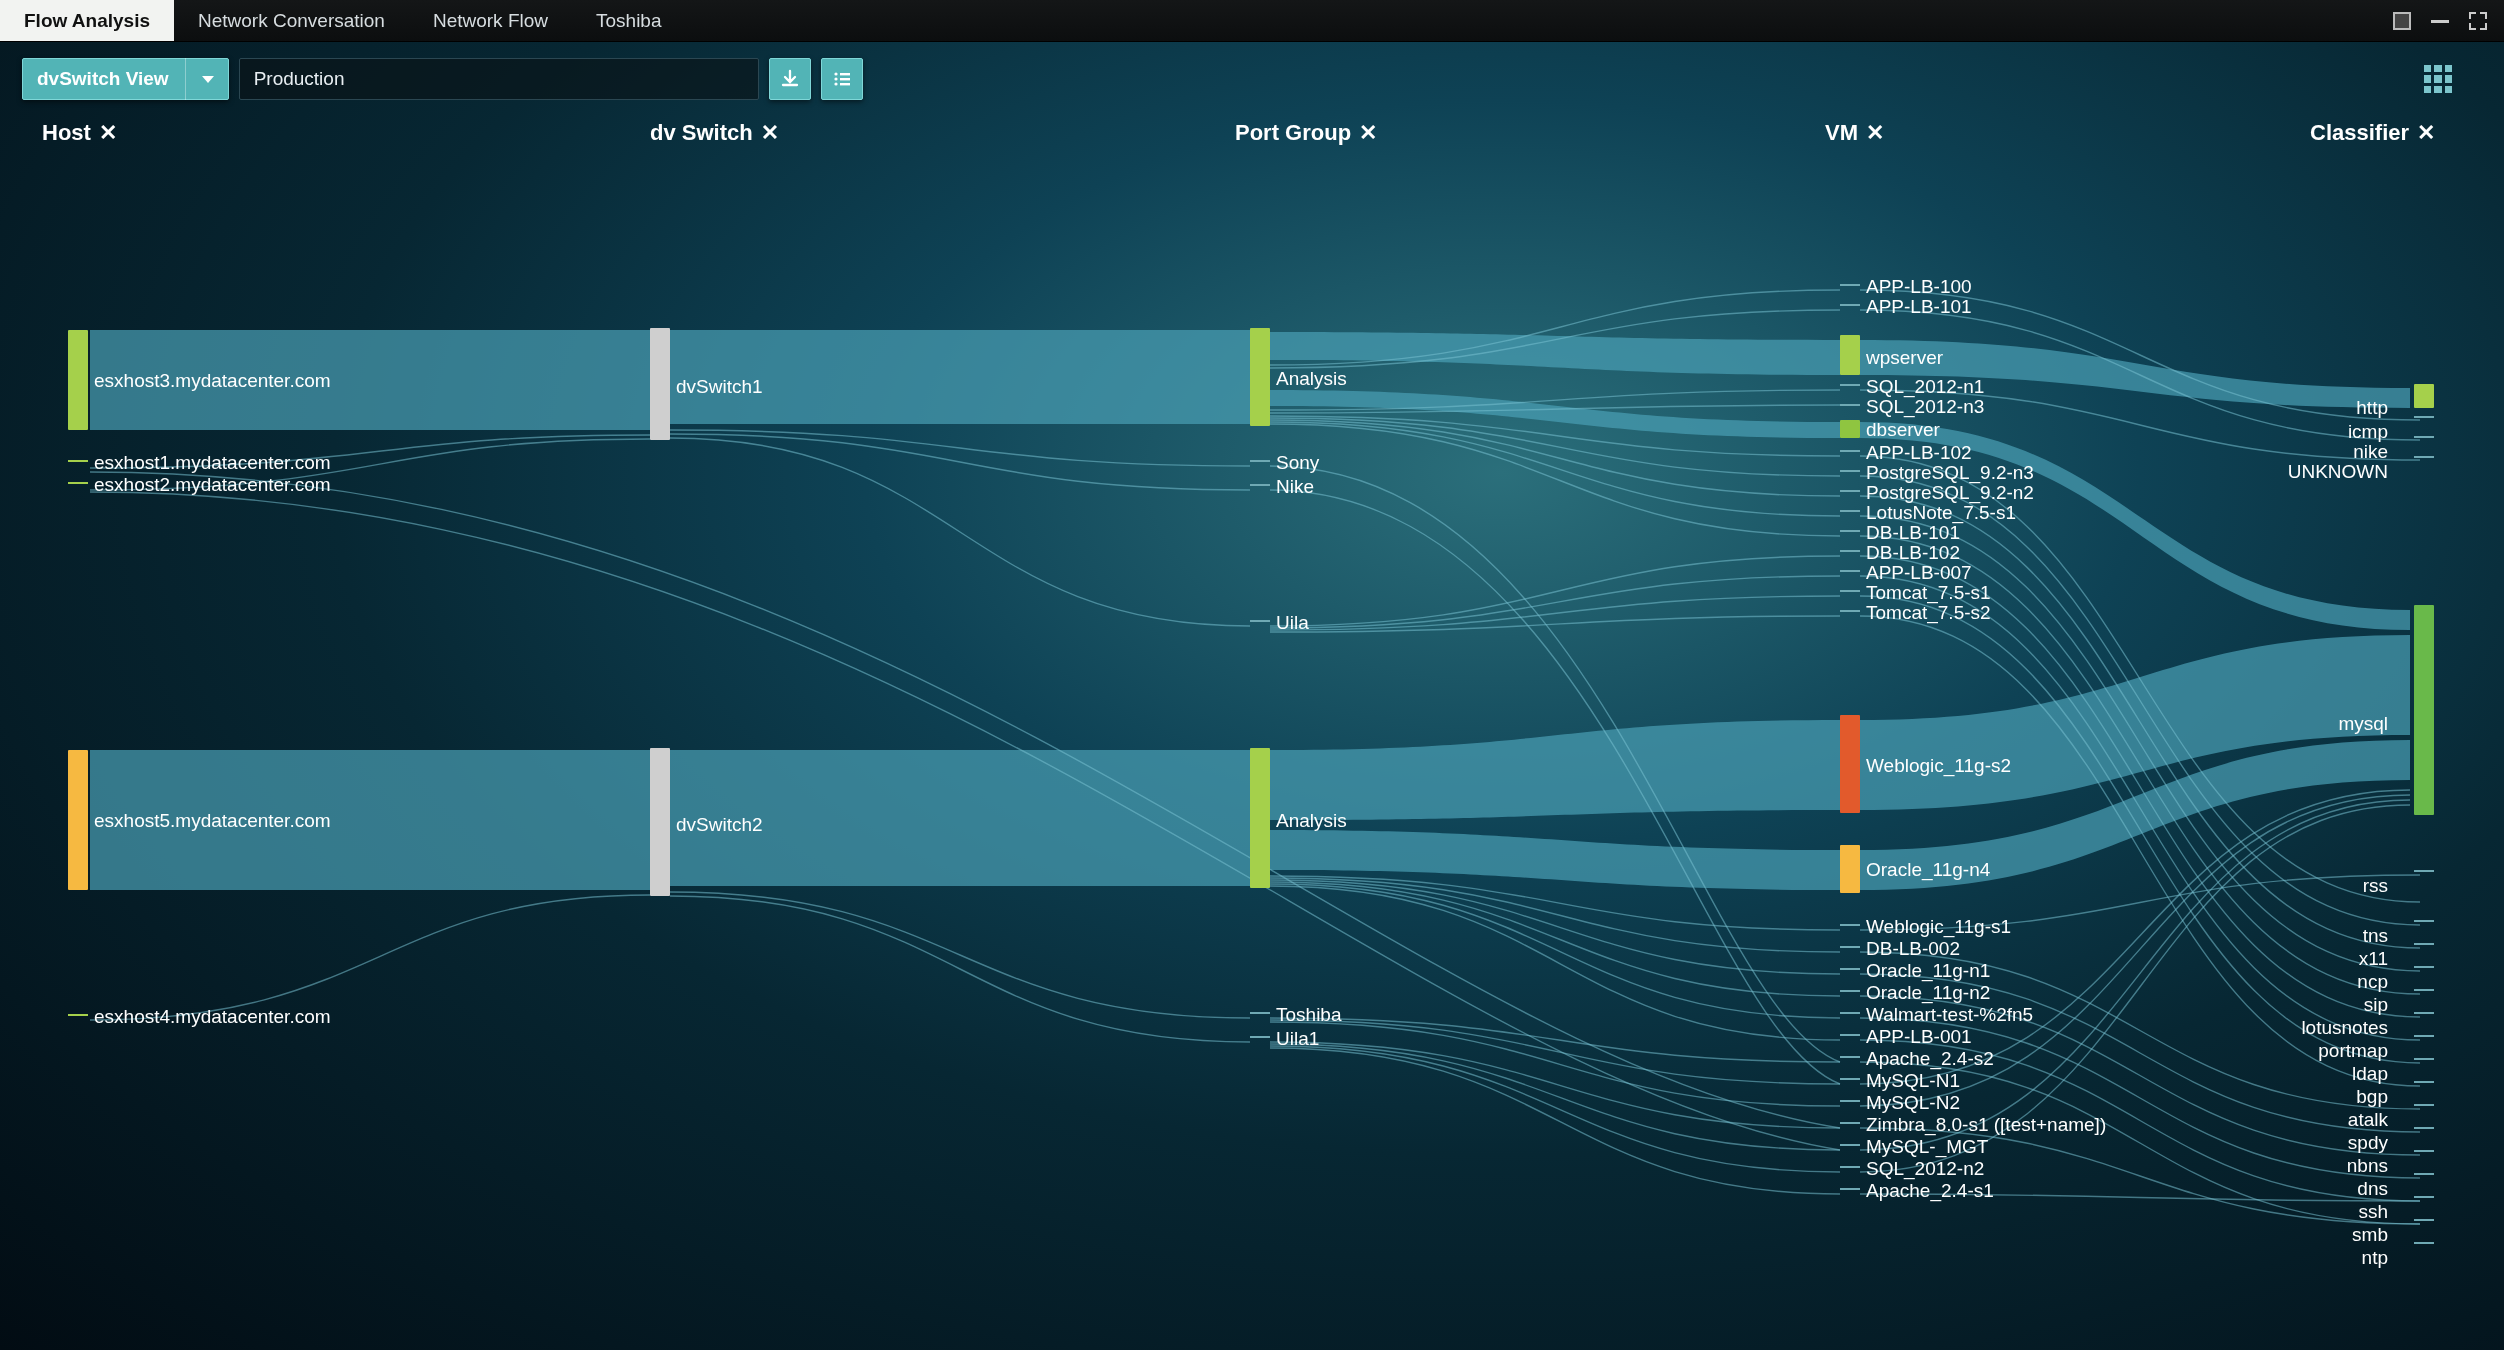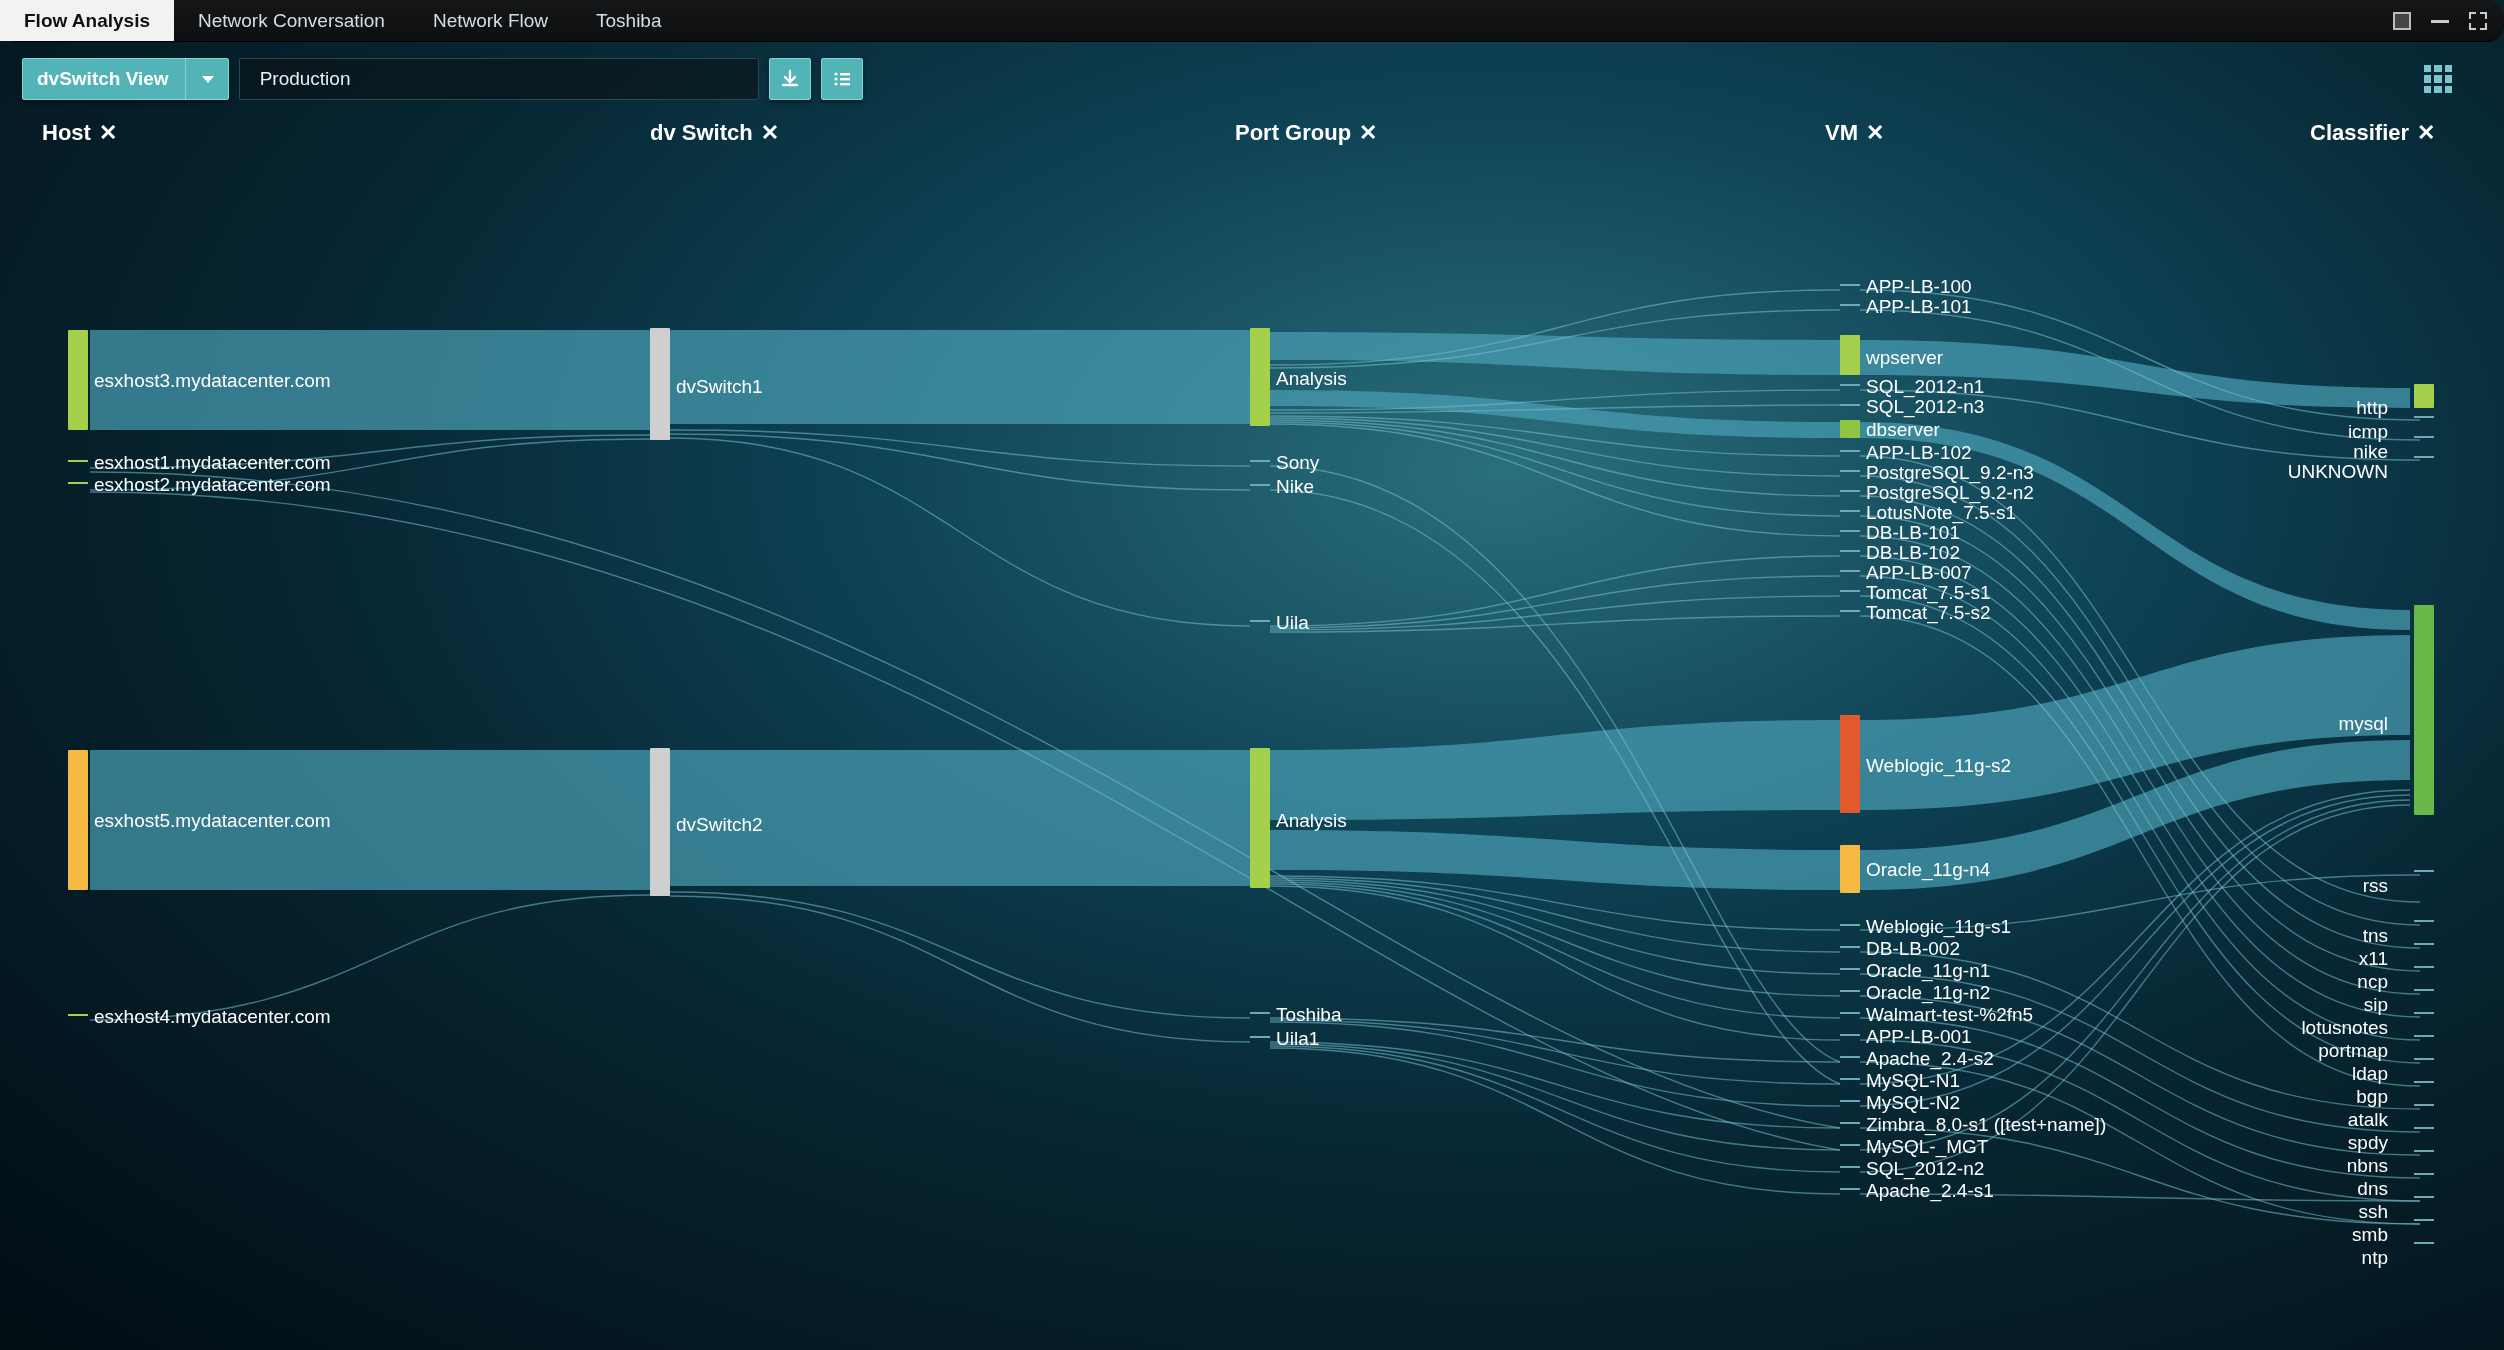--- a/index.html
+++ b/index.html
@@ -14,21 +14,20 @@
   }
 
   
   .tabbar {
     display: flex;
     align-items: center;
     height: 42px;
     background: linear-gradient(to bottom, #141617 0%, #0c0e0f 100%);
     border-bottom: 1px solid #000;
     font-size: 19px;
-    border-radius: 18px;
   }
   .tab { padding: 0 24px; height: 100%; display: flex; align-items: center; color: #d7dde0; cursor: pointer; }
   .tab.active { background: #f2f3f1; color: #111; font-weight: 700; }
   .tabbar-right { margin-left: auto; margin-right: 14px; display: flex; gap: 14px; align-items: center; }
   .win-btn { width: 24px; height: 24px; display: inline-flex; align-items: center; justify-content: center; color: #ccc; cursor: pointer; }
   .win-sq { width: 18px; height: 18px; border: 2px solid #bbb; background: #444; }
 
   
   .toolbar {
     display: flex;
@@ -47,21 +46,21 @@
   .view-btn .caret {
     width: 0; height: 0;
     border-left: 6px solid transparent; border-right: 6px solid transparent;
     border-top: 7px solid #fff;
   }
   .prod-field {
     width: 520px; height: 42px;
     background: rgba(10,18,22,0.6);
     border: 1px solid #2b4752;
     color: #e8eef2; font-size: 19px;
-    display: flex; align-items: center; padding: 0 20px;
+    display: flex; align-items: center; padding: 0 14px;
     border-radius: 2px;
   }
   .tb-btn {
     width: 42px; height: 42px;
     background: #52b4b6; border: 1px solid #7fd7d8;
     display: flex; align-items: center; justify-content: center;
     color: #fff; border-radius: 2px; cursor: pointer;
     box-shadow: 0 2px 5px rgba(0,0,0,0.5);
   }
   .icon-grid {

